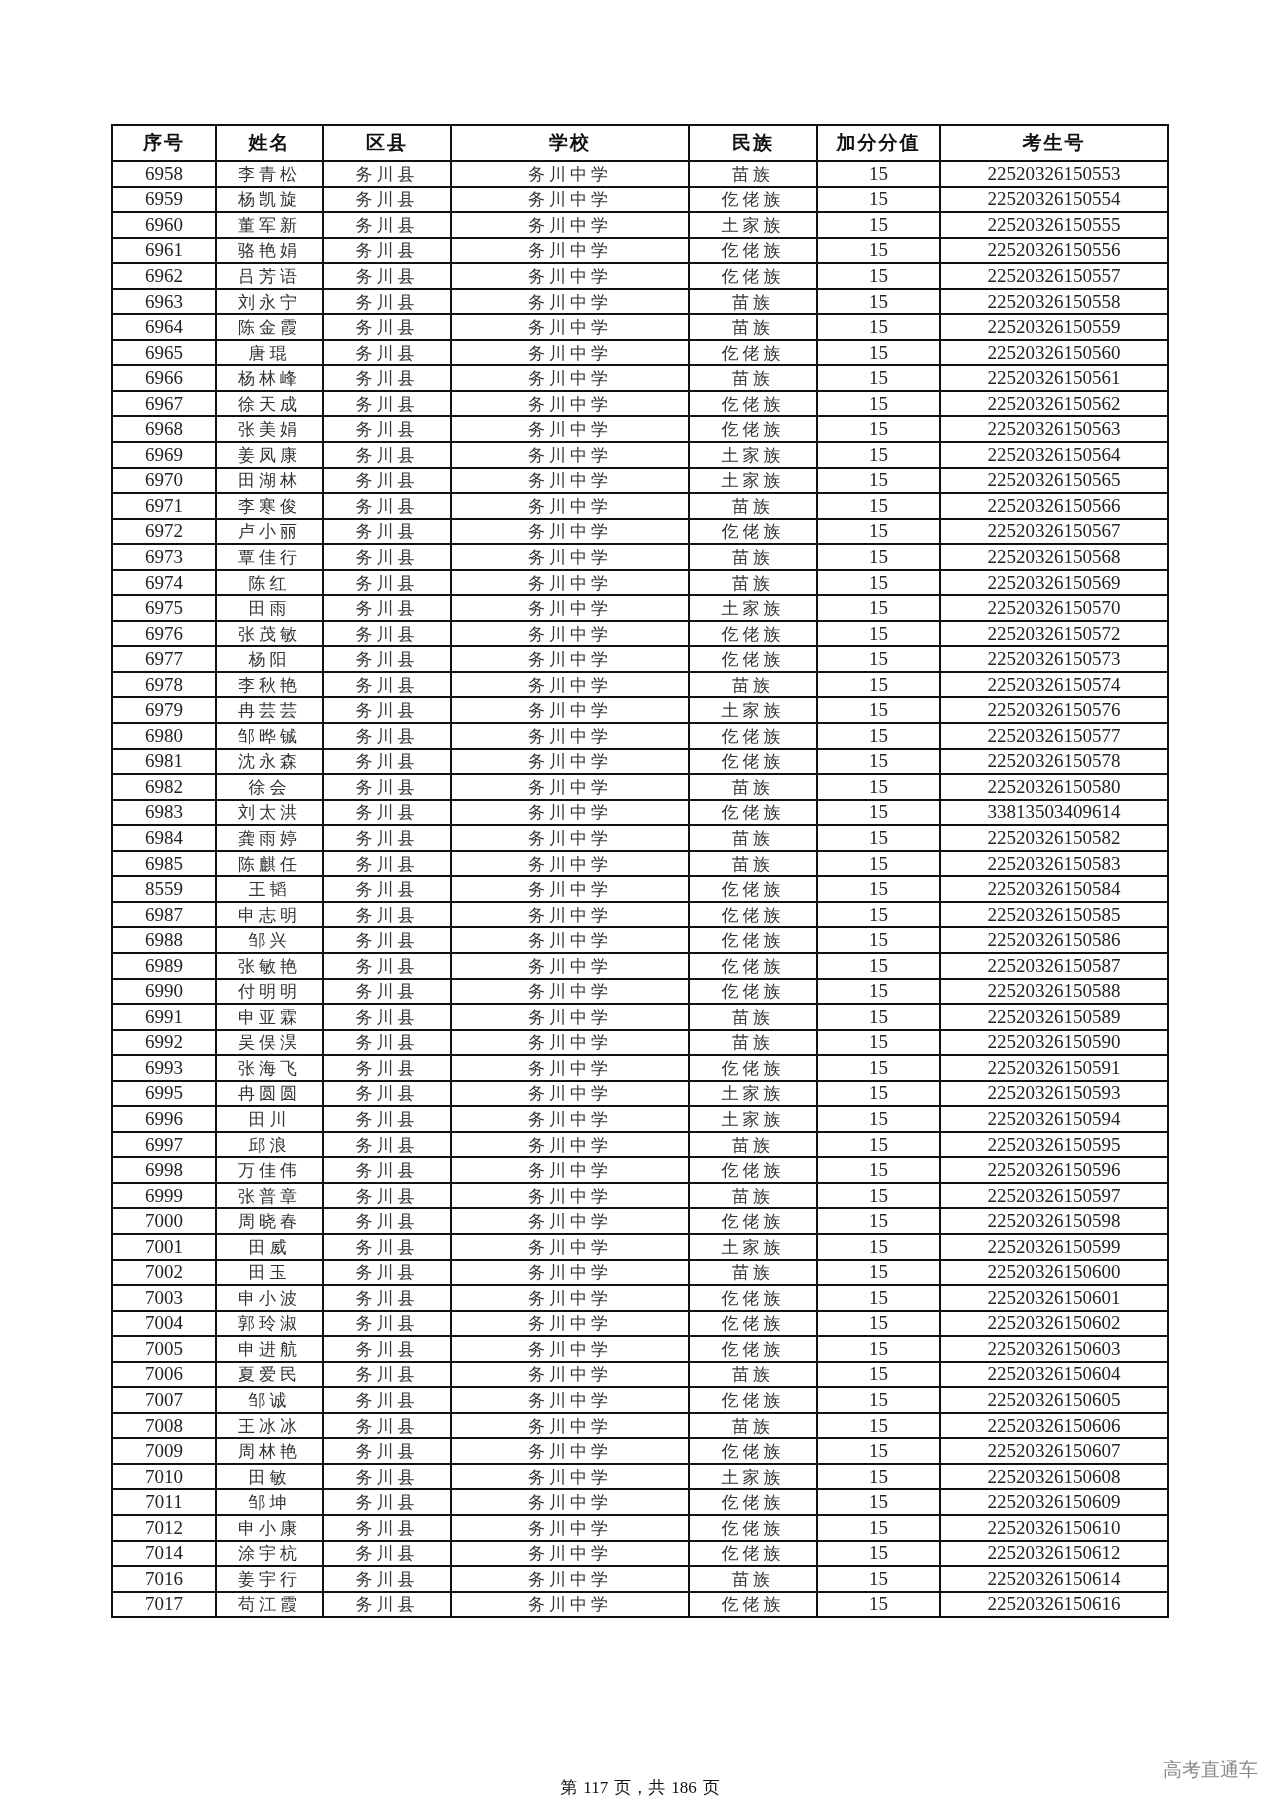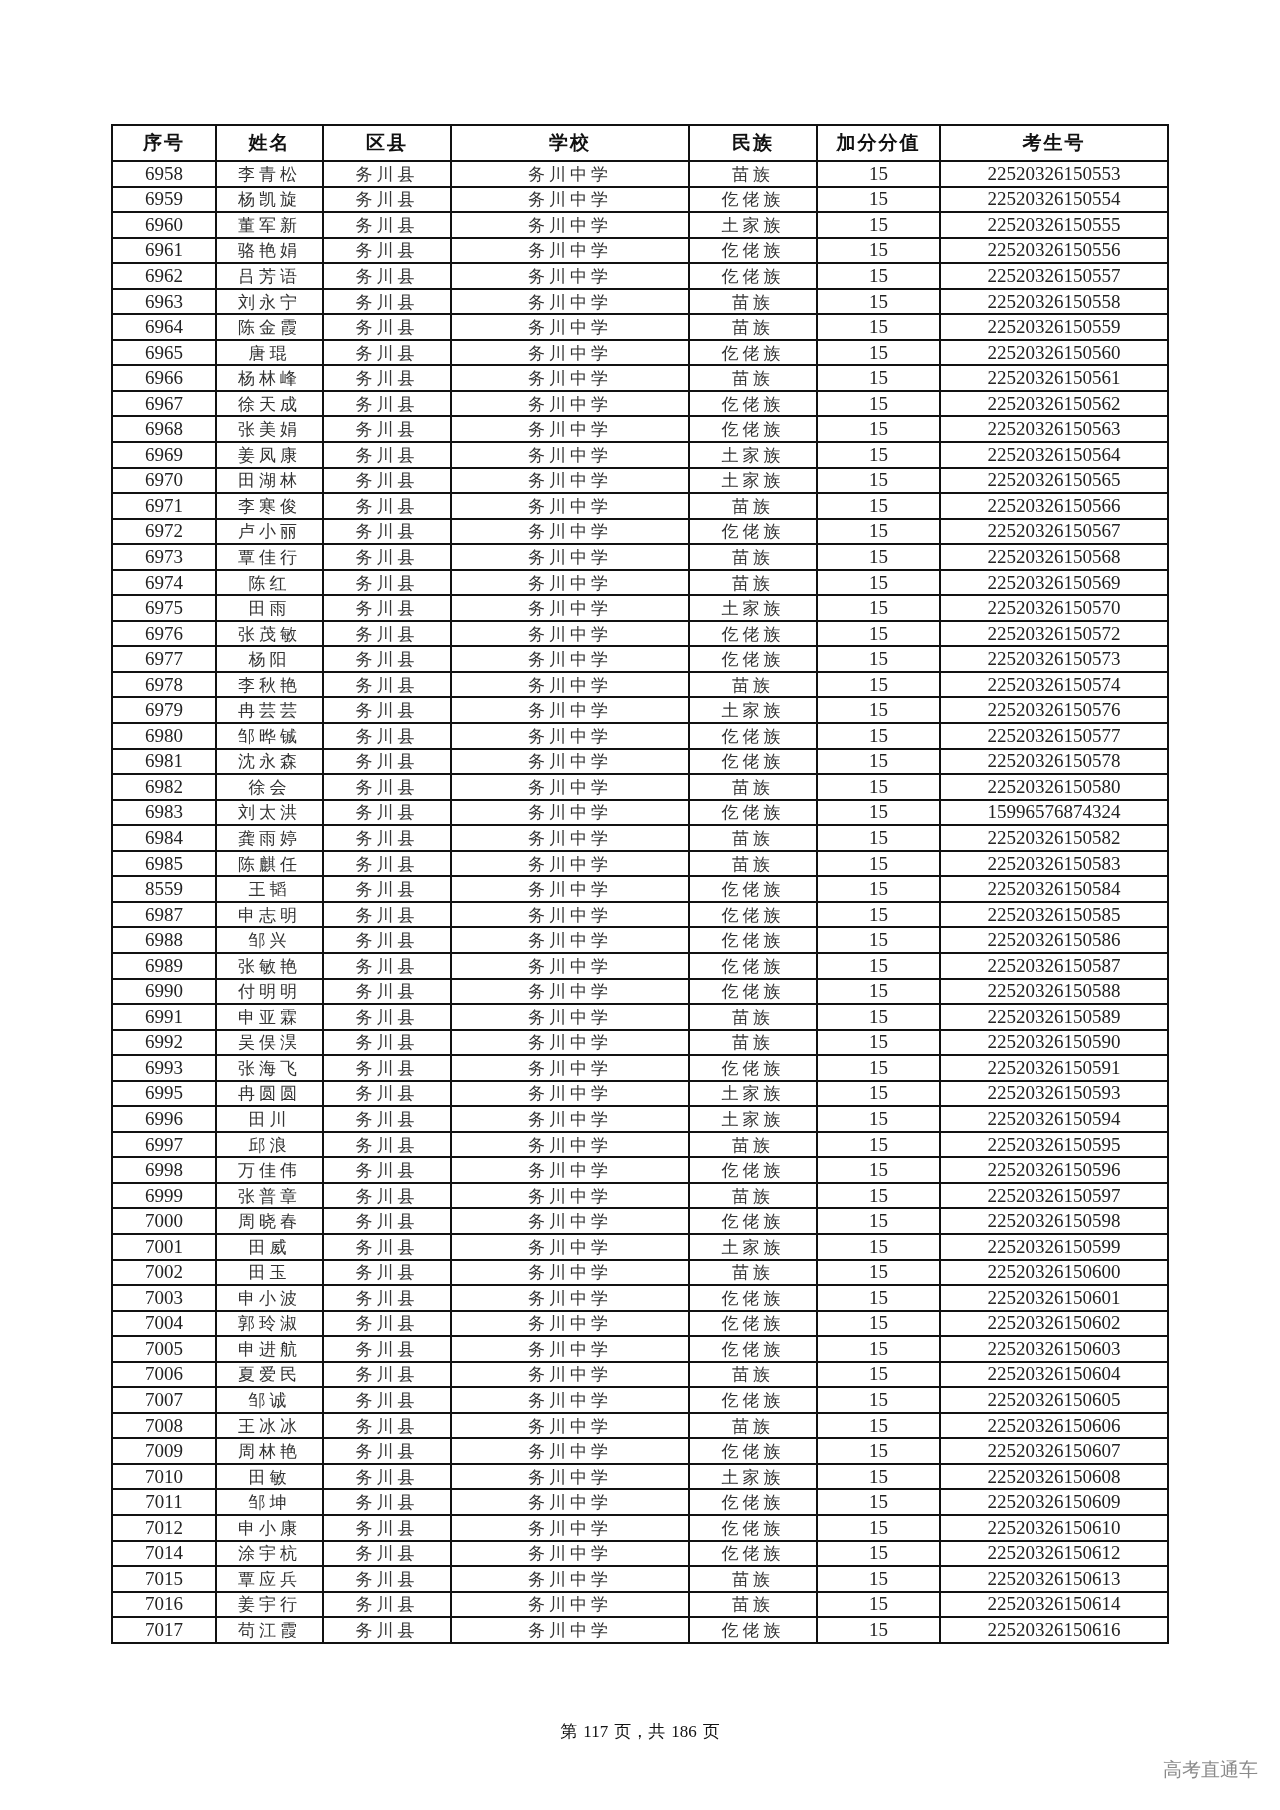--- a/index.html
+++ b/index.html
@@ -52,21 +52,21 @@
       font-size: 17px;
       letter-spacing: 4px;
       color: #333;
     }
     .page-table td.num {
       font-family: "Liberation Serif", "DejaVu Serif", serif;
       font-size: 19px;
     }
     .footer-page {
       position: absolute;
-      top: 1720px;
+      top: 1776px;
       left: 0;
       width: 1280px;
       text-align: center;
       font-family: "Liberation Serif", "DejaVu Serif", serif;
       font-size: 17px;
       color: #111;
     }
     .footer-page span { margin: 0 3px; }
     .watermark {
       position: absolute;
@@ -328,21 +328,21 @@
         <td class="num">15</td>
         <td class="num">22520326150580</td>
       </tr>
       <tr>
         <td class="num">6983</td>
         <td class="cjk">刘太洪</td>
         <td class="cjk">务川县</td>
         <td class="cjk">务川中学</td>
         <td class="cjk">仡佬族</td>
         <td class="num">15</td>
-        <td class="num">15996576874324</td>
+        <td class="num">33813503409614</td>
       </tr>
       <tr>
         <td class="num">6984</td>
         <td class="cjk">龚雨婷</td>
         <td class="cjk">务川县</td>
         <td class="cjk">务川中学</td>
         <td class="cjk">苗族</td>
         <td class="num">15</td>
         <td class="num">22520326150582</td>
       </tr>
@@ -590,29 +590,20 @@
         <td class="num">22520326150610</td>
       </tr>
       <tr>
         <td class="num">7014</td>
         <td class="cjk">涂宇杭</td>
         <td class="cjk">务川县</td>
         <td class="cjk">务川中学</td>
         <td class="cjk">仡佬族</td>
         <td class="num">15</td>
         <td class="num">22520326150612</td>
-      </tr>
-      <tr>
-        <td class="num">7015</td>
-        <td class="cjk">覃应兵</td>
-        <td class="cjk">务川县</td>
-        <td class="cjk">务川中学</td>
-        <td class="cjk">苗族</td>
-        <td class="num">15</td>
-        <td class="num">22520326150613</td>
       </tr>
       <tr>
         <td class="num">7016</td>
         <td class="cjk">姜宇行</td>
         <td class="cjk">务川县</td>
         <td class="cjk">务川中学</td>
         <td class="cjk">苗族</td>
         <td class="num">15</td>
         <td class="num">22520326150614</td>
       </tr>

